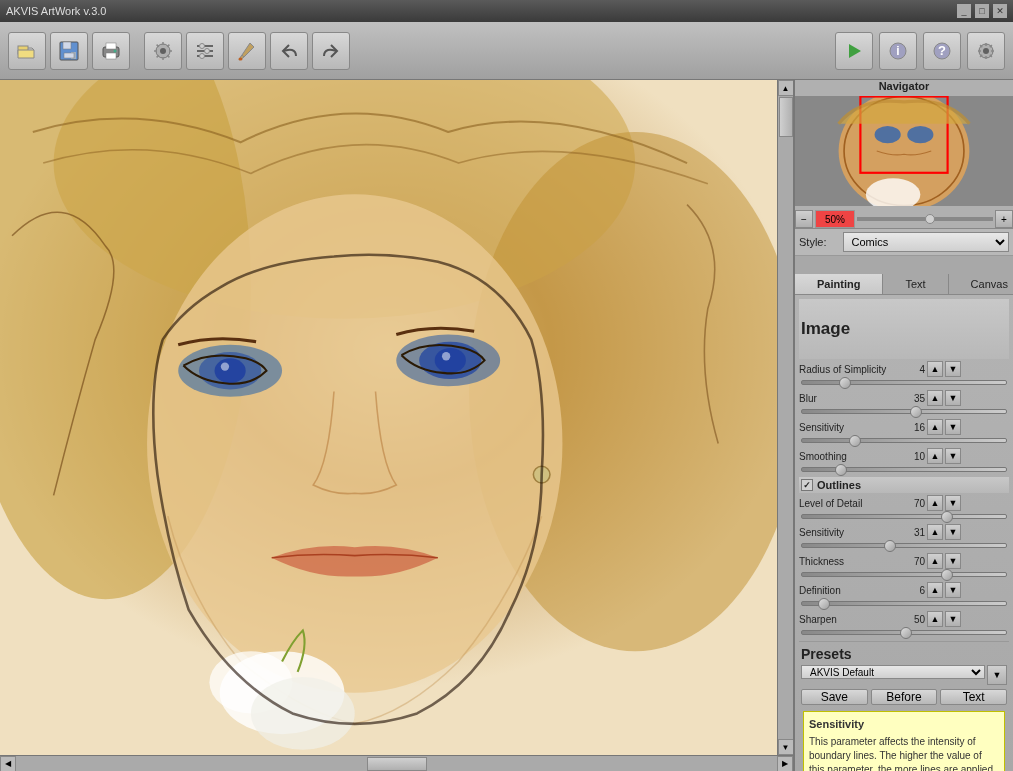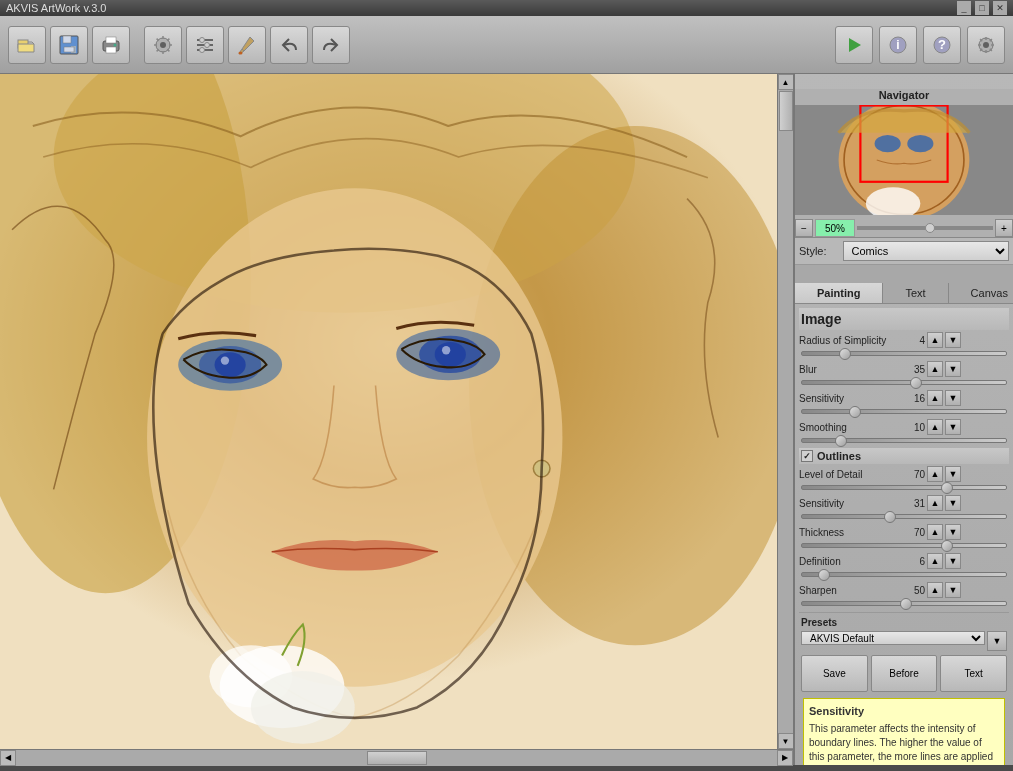--- a/index.html
+++ b/index.html
@@ -1,21 +1,21 @@
 <!DOCTYPE html>
 <html><head>
   <meta charset="utf-8">
   <style>
     * { margin: 0; padding: 0; box-sizing: border-box; }
     body { font-family: Arial, sans-serif; font-size: 11px; background: #4a4a4a; width: 1013px; height: 771px; overflow: hidden; }
 
     
     #titlebar {
       background: linear-gradient(to bottom, #5a5a5a, #3a3a3a);
-      height: 16px;
+      height: 22px;
       display: flex;
       align-items: center;
       padding: 0 6px;
       color: #ddd;
       font-size: 11px;
       justify-content: space-between;
     }
     #titlebar-controls { display: flex; gap: 4px; }
     #titlebar-controls span {
       width: 14px; height: 14px; display: inline-flex; align-items: center; justify-content: center;
@@ -149,21 +149,20 @@
       display: flex;
       flex-direction: column;
       overflow-y: auto;
     }
 
     
     #navigator {
       padding: 0;
       background: #b0b0b0;
       border-bottom: 1px solid #888;
-      margin-top: 15px;
     }
     #navigator-title {
       text-align: center;
       font-size: 11px;
       color: #222;
       margin-bottom: 4px;
       font-weight: bold;
     }
     #navigator-thumb {
       width: 100%;
@@ -174,21 +173,21 @@
     }
 
     
     #zoom-control {
       display: flex;
       align-items: center;
       margin-top: 4px;
       gap: 2px;
     }
     #zoom-value {
-      background: #86efac;
+      background: #ef4444;
       border: 1px solid #999;
       width: 40px;
       height: 18px;
       font-size: 10px;
       text-align: center;
       padding: 1px;
     }
     .zoom-btn {
       width: 18px; height: 18px;
       background: linear-gradient(to bottom, #d0d0d0, #b0b0b0);
@@ -253,24 +252,24 @@
     }
 
     
     #settings-panel {
       flex: 1;
       padding: 4px;
       overflow-y: auto;
     }
 
     .section-header {
-      font-size: 14px;
+      font-size: 17px;
       font-weight: bold;
       color: #222;
-      padding: 3px 2px;
+      padding: 20px 2px;
       background: linear-gradient(to bottom, #c8c8c8, #b8b8b8);
       margin-bottom: 2px;
     }
 
     .param-row {
       display: flex;
       align-items: center;
       margin-bottom: 3px;
       gap: 2px;
     }
@@ -334,21 +333,21 @@
       font-size: 9px;
     }
 
     
     #presets-section {
       padding: 4px 2px 2px 2px;
       border-top: 1px solid #999;
       margin-top: 2px;
     }
     #presets-label {
-      font-size: 10px;
+      font-size: 14px;
       font-weight: bold;
       color: #222;
       margin-bottom: 3px;
     }
     .preset-select-row {
       display: flex;
       gap: 2px;
       margin-bottom: 4px;
     }
     .preset-select {
@@ -365,24 +364,24 @@
       border: 1px solid #888;
       display: flex; align-items: center; justify-content: center;
       font-size: 9px;
     }
     .preset-btns {
       display: flex;
       gap: 3px;
     }
     .preset-btn {
       flex: 1;
-      height: 37px;
+      height: 16px;
       background: linear-gradient(to bottom, #d8d8d8, #b8b8b8);
       border: 1px solid #888;
-      font-size: 10px;
+      font-size: 12px;
       cursor: pointer;
       text-align: center;
       display: flex; align-items: center; justify-content: center;
       border-radius: 2px;
     }
 
     
     #info-box {
       background: #ffffc0;
       border: 1px solid #c0c000;

